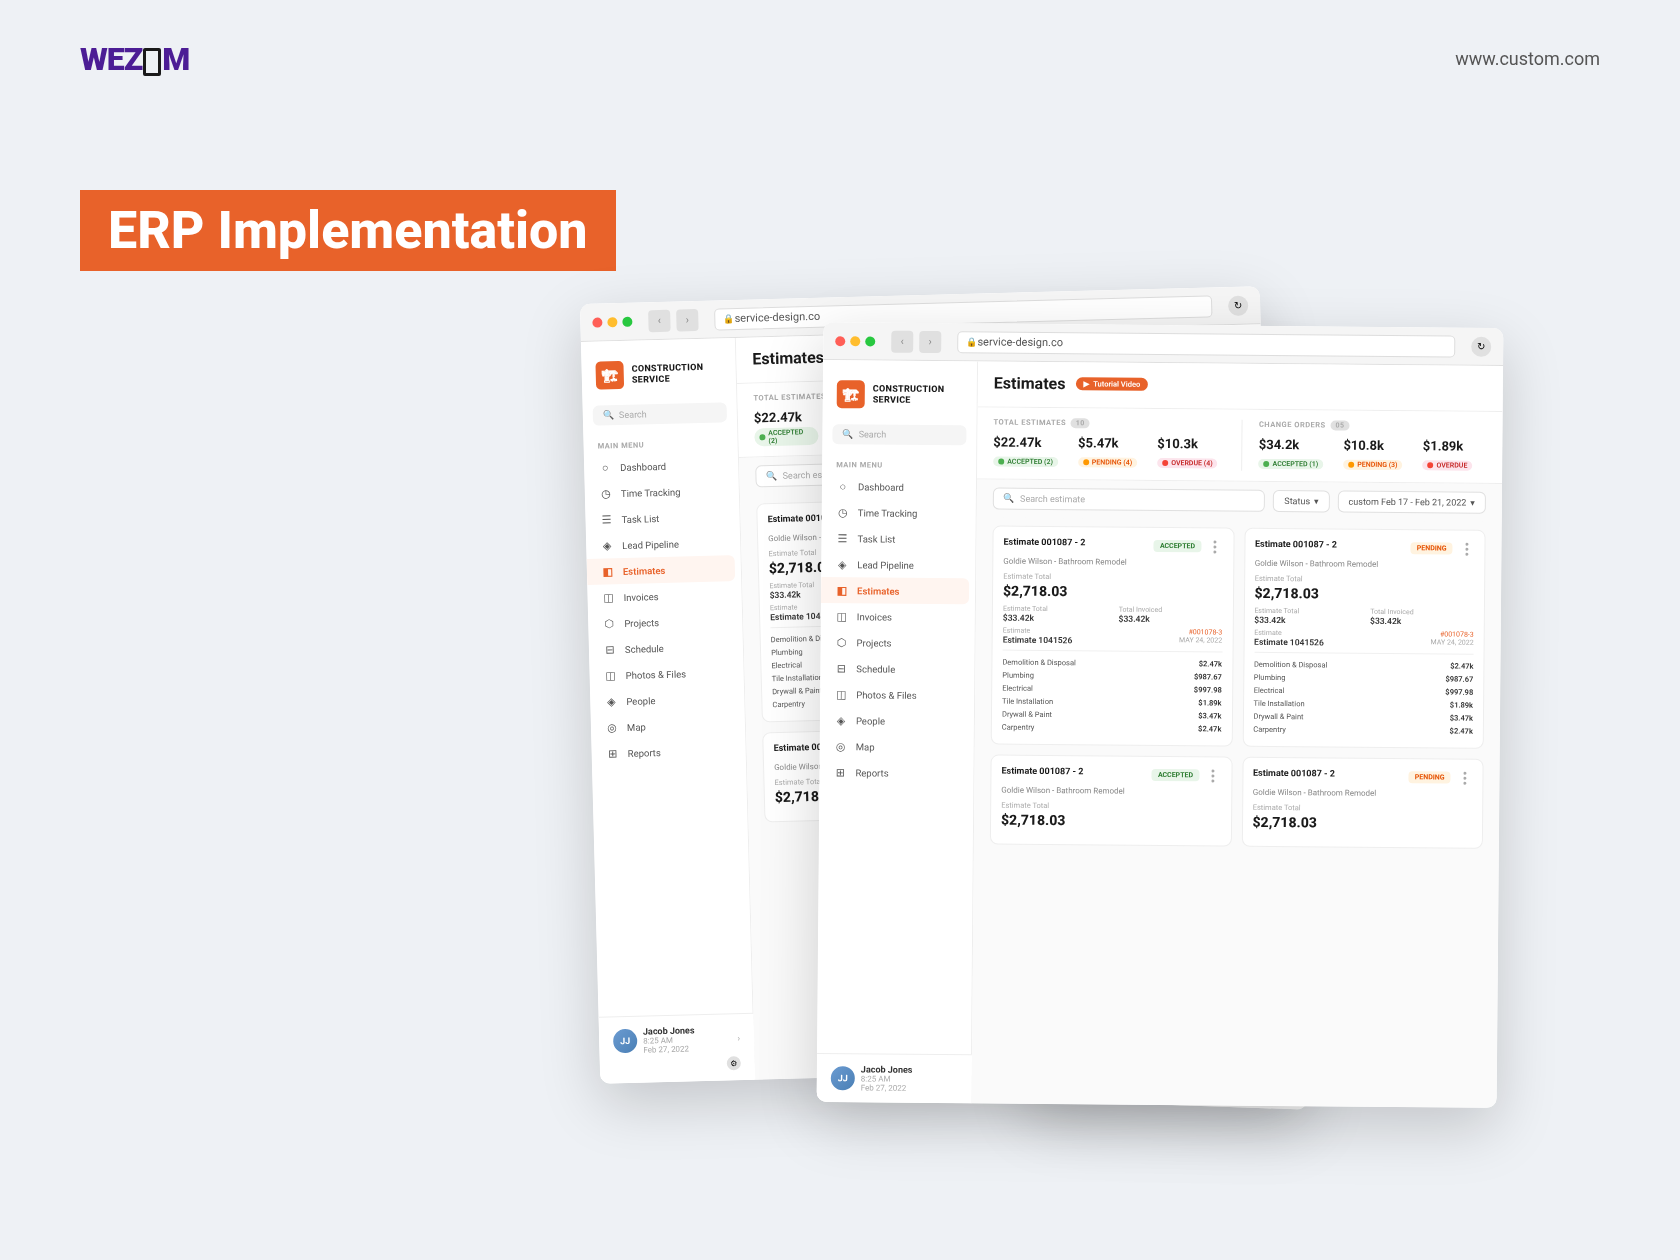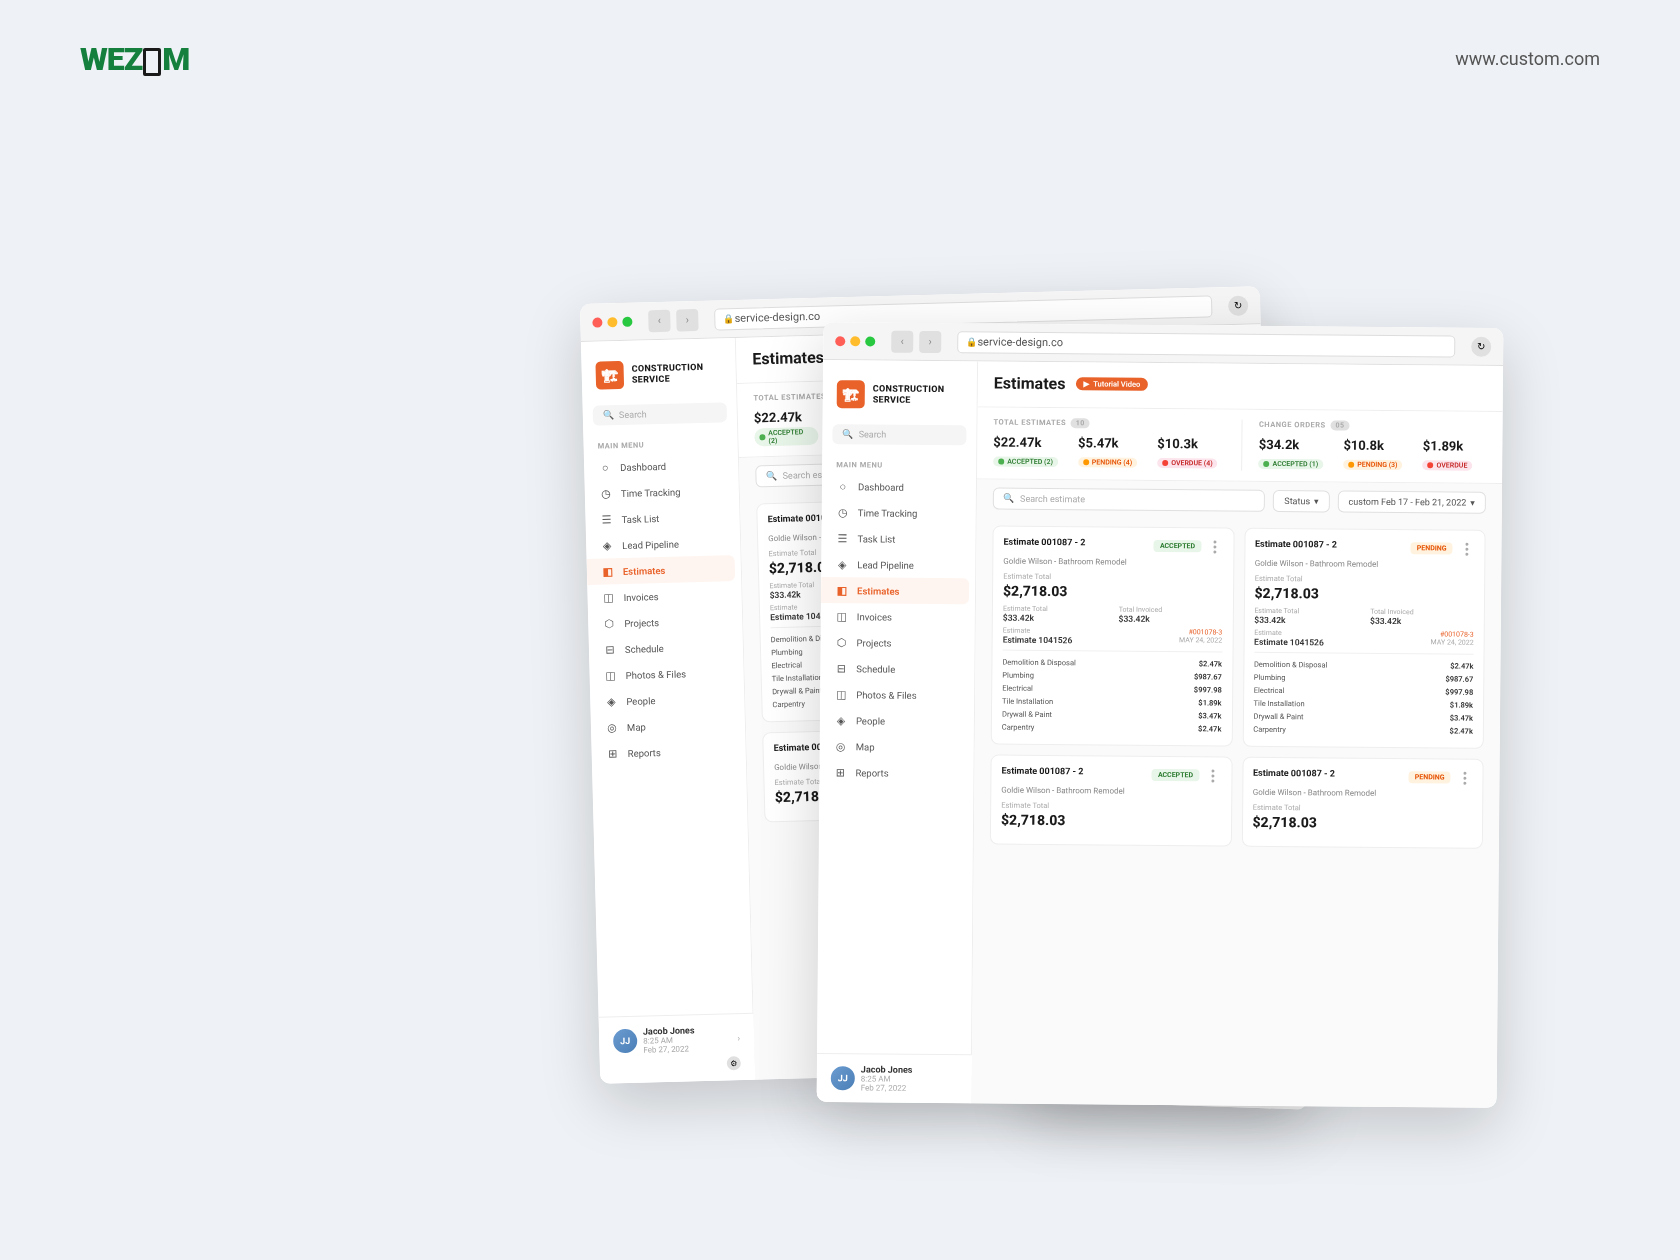--- a/index.html
+++ b/index.html
@@ -18,21 +18,21 @@
       top: 0; left: 0; right: 0;
       padding: 40px 80px;
       display: flex;
       justify-content: space-between;
       align-items: flex-start;
     }
 
     .logo {
       font-size: 32px;
       font-weight: 900;
-      color: #15803d;
+      color: #4c1d95;
       letter-spacing: -1px;
     }
 
     .website-url {
       font-size: 18px;
       color: #555;
       font-weight: 400;
       margin-top: 8px;
     }
 
@@ -587,20 +587,23 @@
 <div style="position:absolute;inset:0;background:#eef1f5;"></div>
 
 <div class="header">
   <div class="logo">
     WEZ<span style="display:inline-block;width:18px;height:28px;border:3px solid #1a1a1a;border-radius:2px;vertical-align:middle;margin:0 1px;"></span>M
   </div>
   <div class="website-url">www.custom.com</div>
 </div>
 
 <div class="hero-text">
+  <div class="hero-line">
+    <h1>ERP Implementation</h1>
+  </div>
 </div>
 
 <div class="browser-container">
 
   <div class="browser-window tertiary">
     <div class="browser-bar">
       <div class="browser-dots">
         <div class="dot red"></div>
         <div class="dot yellow"></div>
         <div class="dot green"></div>

